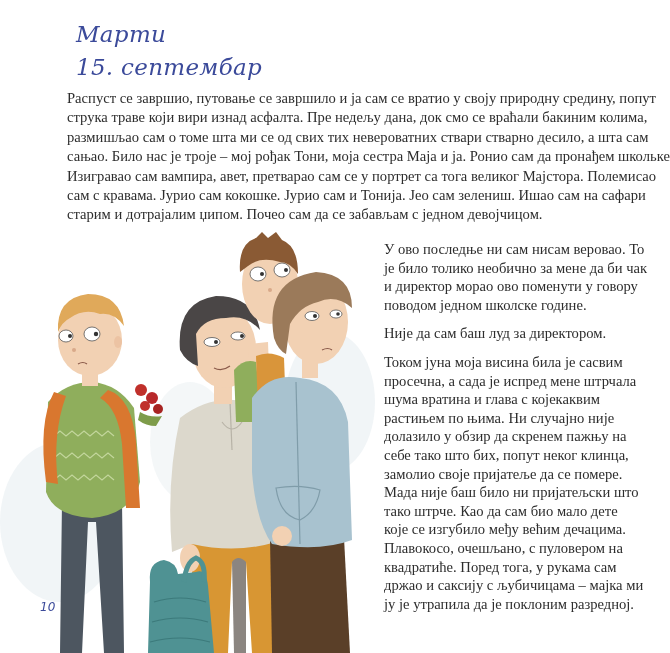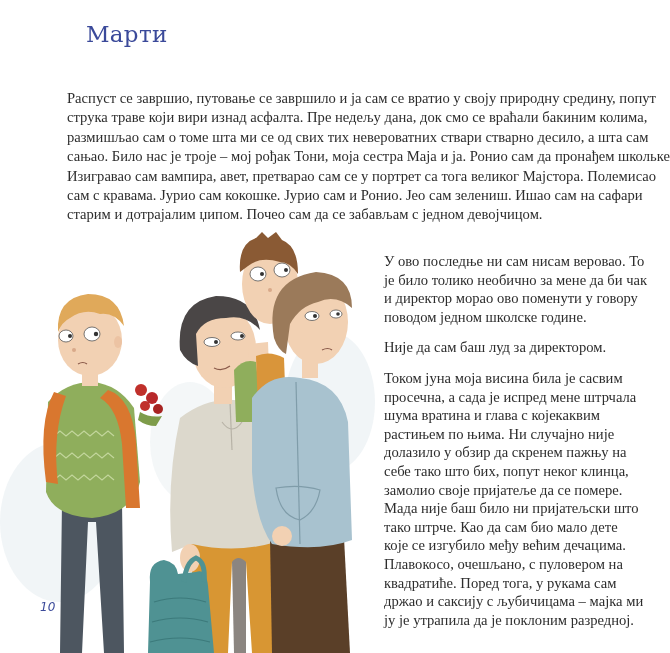--- a/index.html
+++ b/index.html
@@ -16,24 +16,25 @@
       color: #2b2b2b;
     }
     .page {
       position: absolute;
       left: 0; top: 0;
       width: 670px; height: 653px;
       background: #ffffff;
     }
     .title-block {
       position: absolute;
-      left: 86px;
+      left: 76px;
       top: 18px;
       color: #3b4a9a;
       font-family: "DejaVu Serif", "Liberation Serif", serif;
+      font-style: italic;
       font-size: 23px;
       line-height: 33px;
       letter-spacing: 0.3px;
     }
     .title-line { display: block; white-space: nowrap; }
     .intro {
       position: absolute;
       left: 67px;
       top: 89px;
       width: 600px;
@@ -46,21 +47,21 @@
     .right-col {
       position: absolute;
       left: 384px;
       top: 240px;
       width: 280px;
       font-size: 14.6px;
       line-height: 18.6px;
       color: #2d2d2d;
     }
     .right-col p {
-      margin: 12px 0 10px 0;
+      margin: 0 0 10px 0;
     }
     .rline { display: block; white-space: nowrap; }
     .page-number {
       position: absolute;
       left: 40px;
       top: 600px;
       font-family: "DejaVu Sans", "Liberation Sans", sans-serif;
       font-style: italic;
       font-size: 12px;
       color: #3b4a9a;
@@ -74,29 +75,30 @@
     }
     .illustration svg { width: 380px; height: 431px; display: block; }
   </style>
 </head>
 <body>
 
 <div class="page">
 
   <div class="title-block">
     <span class="title-line">Марти</span>
+    <span class="title-line">15. септембар</span>
   </div>
 
   <div class="intro">
     <span class="intro-line">Распуст се завршио, путовање се завршило и ја сам се вратио у своју природну средину, попут</span>
     <span class="intro-line">струка траве који вири изнад асфалта. Пре недељу дана, док смо се враћали бакиним колима,</span>
     <span class="intro-line">размишљао сам о томе шта ми се од свих тих невероватних ствари стварно десило, а шта сам</span>
     <span class="intro-line">сањао. Било нас је троје – мој рођак Тони, моја сестра Маја и ја. Ронио сам да пронађем школьке.</span>
     <span class="intro-line">Изигравао сам вампира, авет, претварао сам се у портрет са тога великог Мајстора. Полемисао</span>
-    <span class="intro-line">сам с кравама. Јурио сам кокошке. Јурио сам и Ронио. Јео сам зелениш. Ишао сам на сафари</span>
+    <span class="intro-line">сам с кравама. Јурио сам кокошке. Јурио сам и Тонија. Јео сам зелениш. Ишао сам на сафари</span>
     <span class="intro-line">старим и дотрајалим џипом. Почео сам да се забављам с једном девојчицом.</span>
   </div>
 
   <div class="illustration">
     <svg viewBox="0 0 380 431" xmlns="http://www.w3.org/2000/svg">
 
       <ellipse cx="60" cy="300" rx="60" ry="80" fill="#eef3f5" opacity="0.8"></ellipse>
       <ellipse cx="330" cy="180" rx="45" ry="70" fill="#eef3f5" opacity="0.8"></ellipse>
       <ellipse cx="190" cy="220" rx="40" ry="60" fill="#f1f5f6" opacity="0.8"></ellipse>
 

